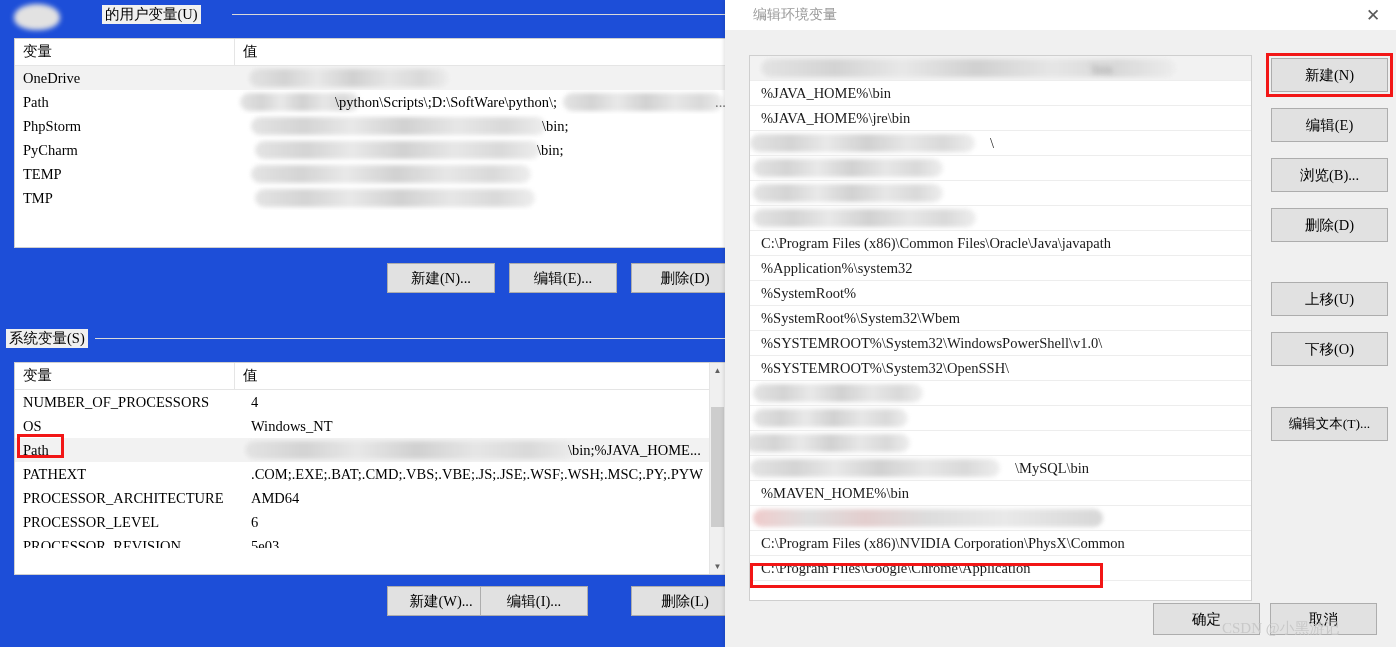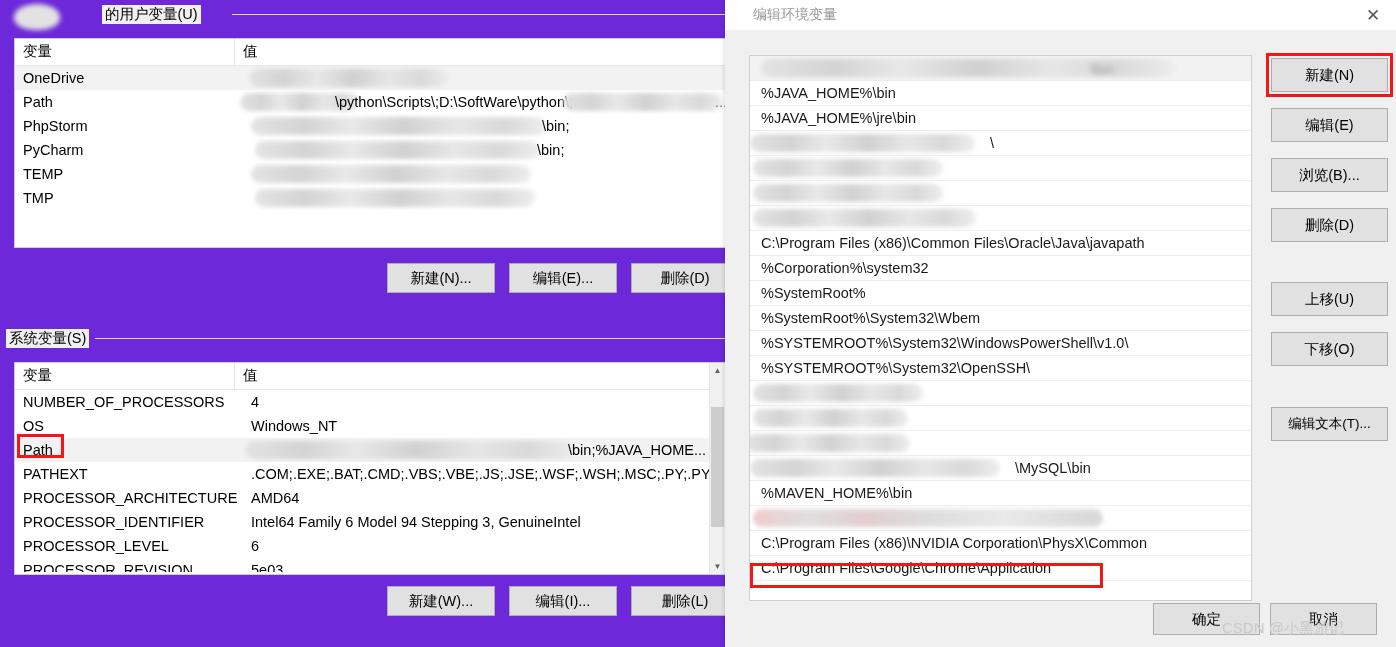--- a/index.html
+++ b/index.html
@@ -4,21 +4,21 @@
 <title>环境变量</title>
 <style>
   html, body {
     margin: 0; padding: 0;
     width: 1396px; height: 647px;
     overflow: hidden;
     background: #f0f0f0;
     font-family: "Liberation Sans", "DejaVu Sans", sans-serif;
     -webkit-font-smoothing: antialiased;
   }
-  #root { position: relative; width: 1248px; height: 647px; background: #6d28d9; }
+  #root { position: relative; width: 1248px; height: 647px; background: #1d4ed8; font-family: Liberation Serif, serif; }
 
   
   .btn {
     position: absolute;
     background: #e1e1e1;
     border: 1px solid #adadad;
     color: #000;
     font-size: 14.5px;
     display: flex; align-items: center; justify-content: center;
     box-sizing: border-box;
@@ -289,41 +289,37 @@
       </div>
       <div class="row">
         <div class="cell-k">PATHEXT</div>
         <div class="cell-v" style="left:236px;">.COM;.EXE;.BAT;.CMD;.VBS;.VBE;.JS;.JSE;.WSF;.WSH;.MSC;.PY;.PYW</div>
       </div>
       <div class="row">
         <div class="cell-k">PROCESSOR_ARCHITECTURE</div>
         <div class="cell-v" style="left:236px;">AMD64</div>
       </div>
       <div class="row">
-        <div class="cell-k">PROCESSOR_IDENTIFIER</div>
-        <div class="cell-v" style="left:236px;">Intel64 Family 6 Model 94 Stepping 3, GenuineIntel</div>
-      </div>
-      <div class="row">
         <div class="cell-k">PROCESSOR_LEVEL</div>
         <div class="cell-v" style="left:236px;">6</div>
       </div>
       <div class="row" style="height:14px; line-height:24px;">
         <div class="cell-k">PROCESSOR_REVISION</div>
         <div class="cell-v" style="left:236px;">5e03</div>
       </div>
 
       <div class="sb-track" style="right:0; top:0; bottom:0;">
         <div class="sb-arrow" style="top:0;">▲</div>
         <div class="sb-thumb" style="top:44px; height:120px;"></div>
         <div class="sb-arrow" style="bottom:0;">▼</div>
       </div>
     </div>
 
     <div class="btn" style="left:387px; top:586px; width:108px; height:30px;">新建(W)...</div>
-    <div class="btn" style="left:509px; top:586px; width:108px; height:30px;">编辑(I)...</div>
+    <div class="btn" style="left:480px; top:586px; width:108px; height:30px;">编辑(I)...</div>
     <div class="btn" style="left:631px; top:586px; width:108px; height:30px;">删除(L)</div>
 
     <div class="hl-box" style="left:17px; top:434px; width:47px; height:24px;"></div>
   </div>
 
   <div id="dialog">
     <div id="dlg-title">编辑环境变量</div>
     <div id="dlg-close">✕</div>
 
     <div id="dlg-body">
@@ -349,21 +345,21 @@
         <div class="plrow">
           <div class="blob" style="left:3px; width:190px;"></div>
         </div>
         <div class="plrow">
           <div class="blob" style="left:3px; width:223px;"></div>
         </div>
         <div class="plrow">
           <div class="txt">C:\Program Files (x86)\Common Files\Oracle\Java\javapath</div>
         </div>
         <div class="plrow">
-          <div class="txt">%Corporation%\system32</div>
+          <div class="txt">%Application%\system32</div>
         </div>
         <div class="plrow">
           <div class="txt">%SystemRoot%</div>
         </div>
         <div class="plrow">
           <div class="txt">%SystemRoot%\System32\Wbem</div>
         </div>
         <div class="plrow">
           <div class="txt">%SYSTEMROOT%\System32\WindowsPowerShell\v1.0\</div>
         </div>

